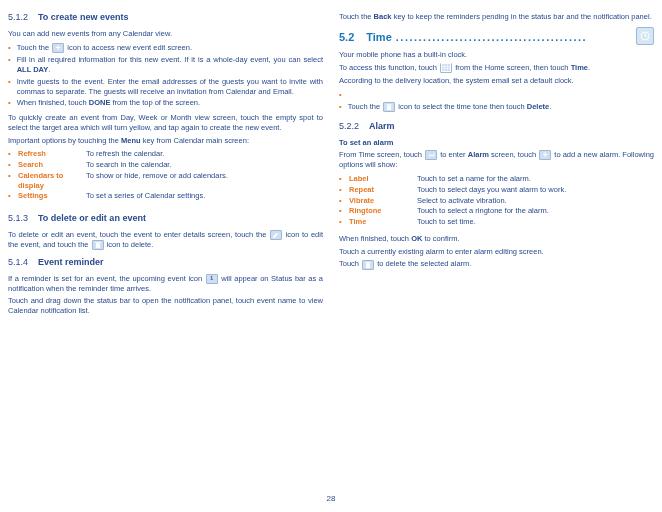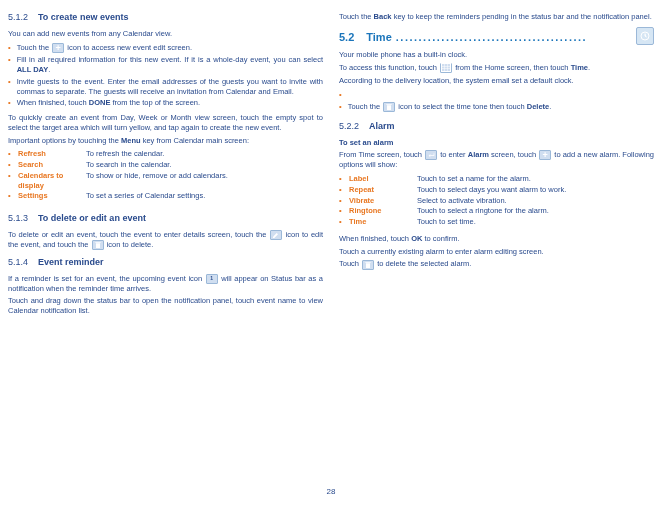--- a/index.html
+++ b/index.html
@@ -24,21 +24,21 @@
 .opt-key{width:62px;flex-shrink:0}
 .opt-val{flex:1}
 .icon-box{display:inline-flex;width:12px;height:10px;background:#d0def0;border:0.5px solid #9bb8d8;vertical-align:middle;align-items:center;justify-content:center;border-radius:1px;margin:0 1px}
 .icon-box.plus::before{content:"+";color:#fff;font-weight:bold;font-size:9px;line-height:1}
 .icon-box.pencil svg,.icon-box.trash svg,.icon-box.ret svg{width:8px;height:8px;fill:#fff}
 .icon-box.cal{position:relative}
 .icon-box.cal::before{content:"1";color:#2a4b8d;font-size:5px;font-weight:bold}
 .icon-box.grid{background:#d0def0}
 .icon-box.grid::before{content:"";width:8px;height:7px;background:linear-gradient(#fff,#fff) left 0 top 2px/8px 0.5px no-repeat,linear-gradient(#fff,#fff) left 0 top 4px/8px 0.5px no-repeat,linear-gradient(#fff,#fff) left 2px top 0/0.5px 7px no-repeat,linear-gradient(#fff,#fff) left 5px top 0/0.5px 7px no-repeat;border:0.5px solid #fff}
 .icon-box.clock::before{content:"";width:7px;height:7px;border:0.7px solid #fff;border-radius:50%}
-.pagenum{position:absolute;bottom:15px;left:50%;transform:translateX(-50%);font-size:8px;color:#2a4b8d}
+.pagenum{position:absolute;bottom:8px;left:50%;transform:translateX(-50%);font-size:8px;color:#2a4b8d}
 </style>
 </head>
 <body>
 
 <div class="col">
   <h3><span class="num">5.1.2</span><span>To create new events</span></h3>
   <p>You can add new events from any Calendar view.</p>
   <ul class="bul">
     <li>
         <span class="dot">•</span>

